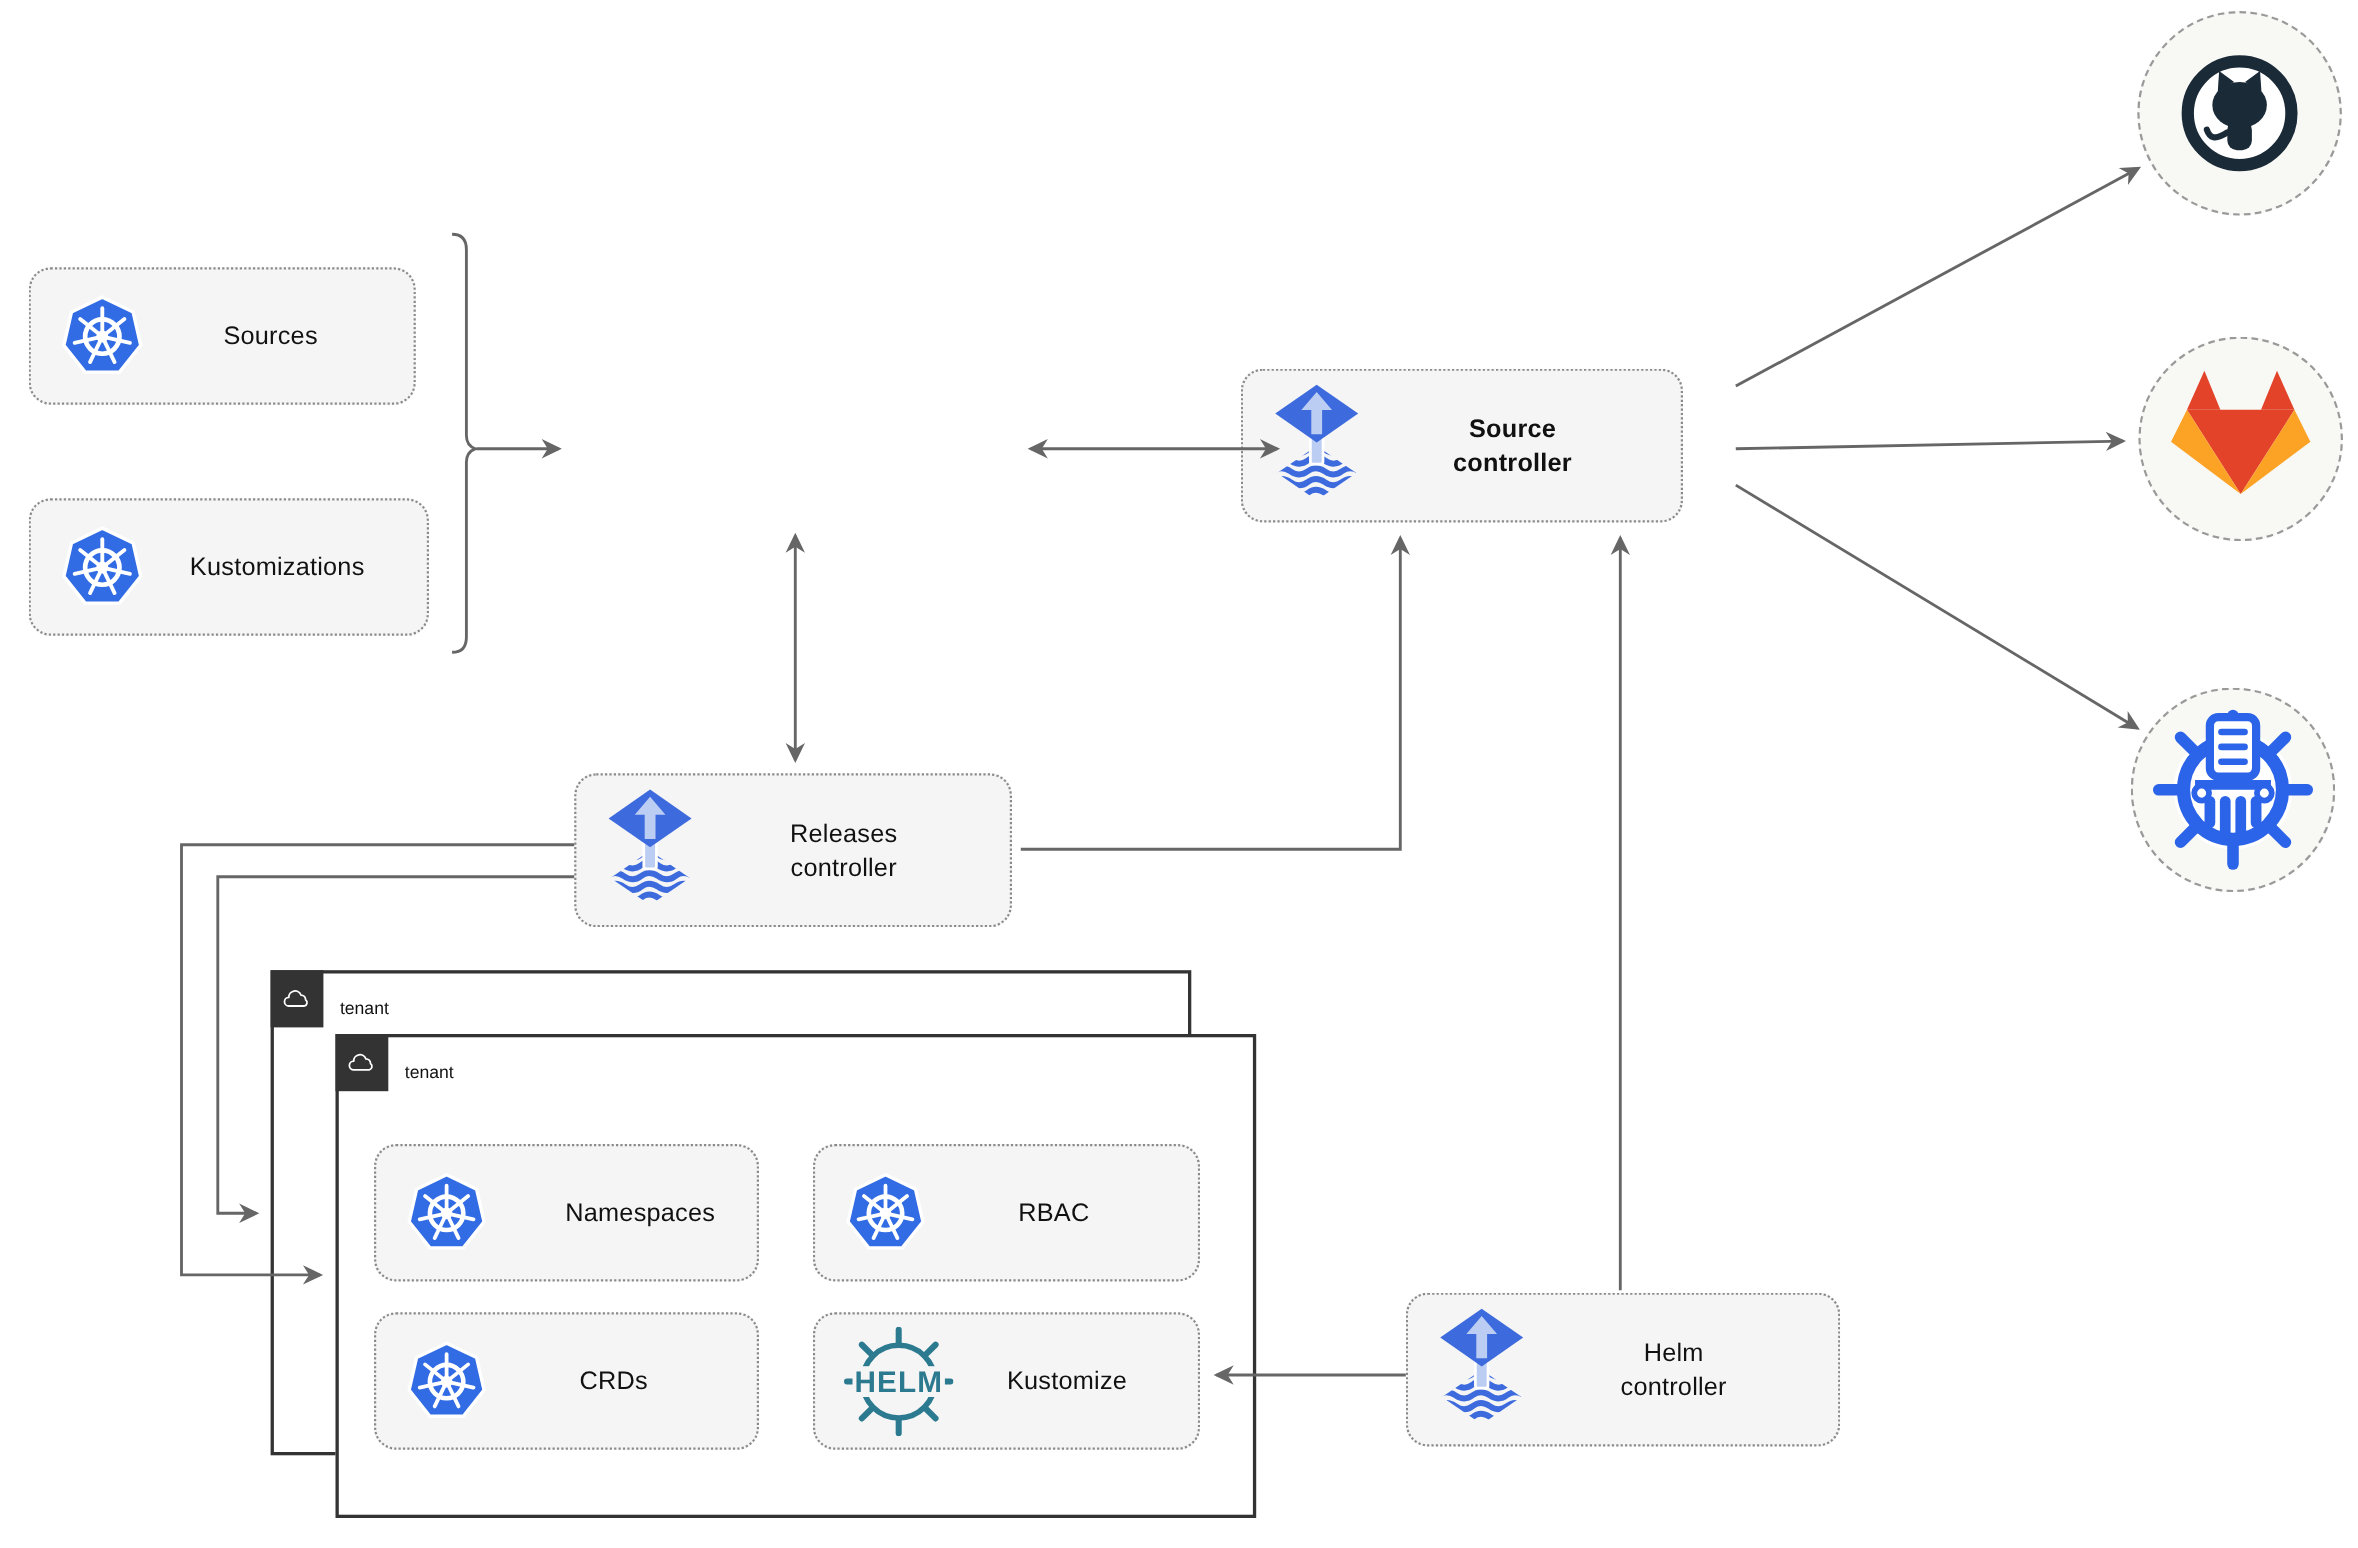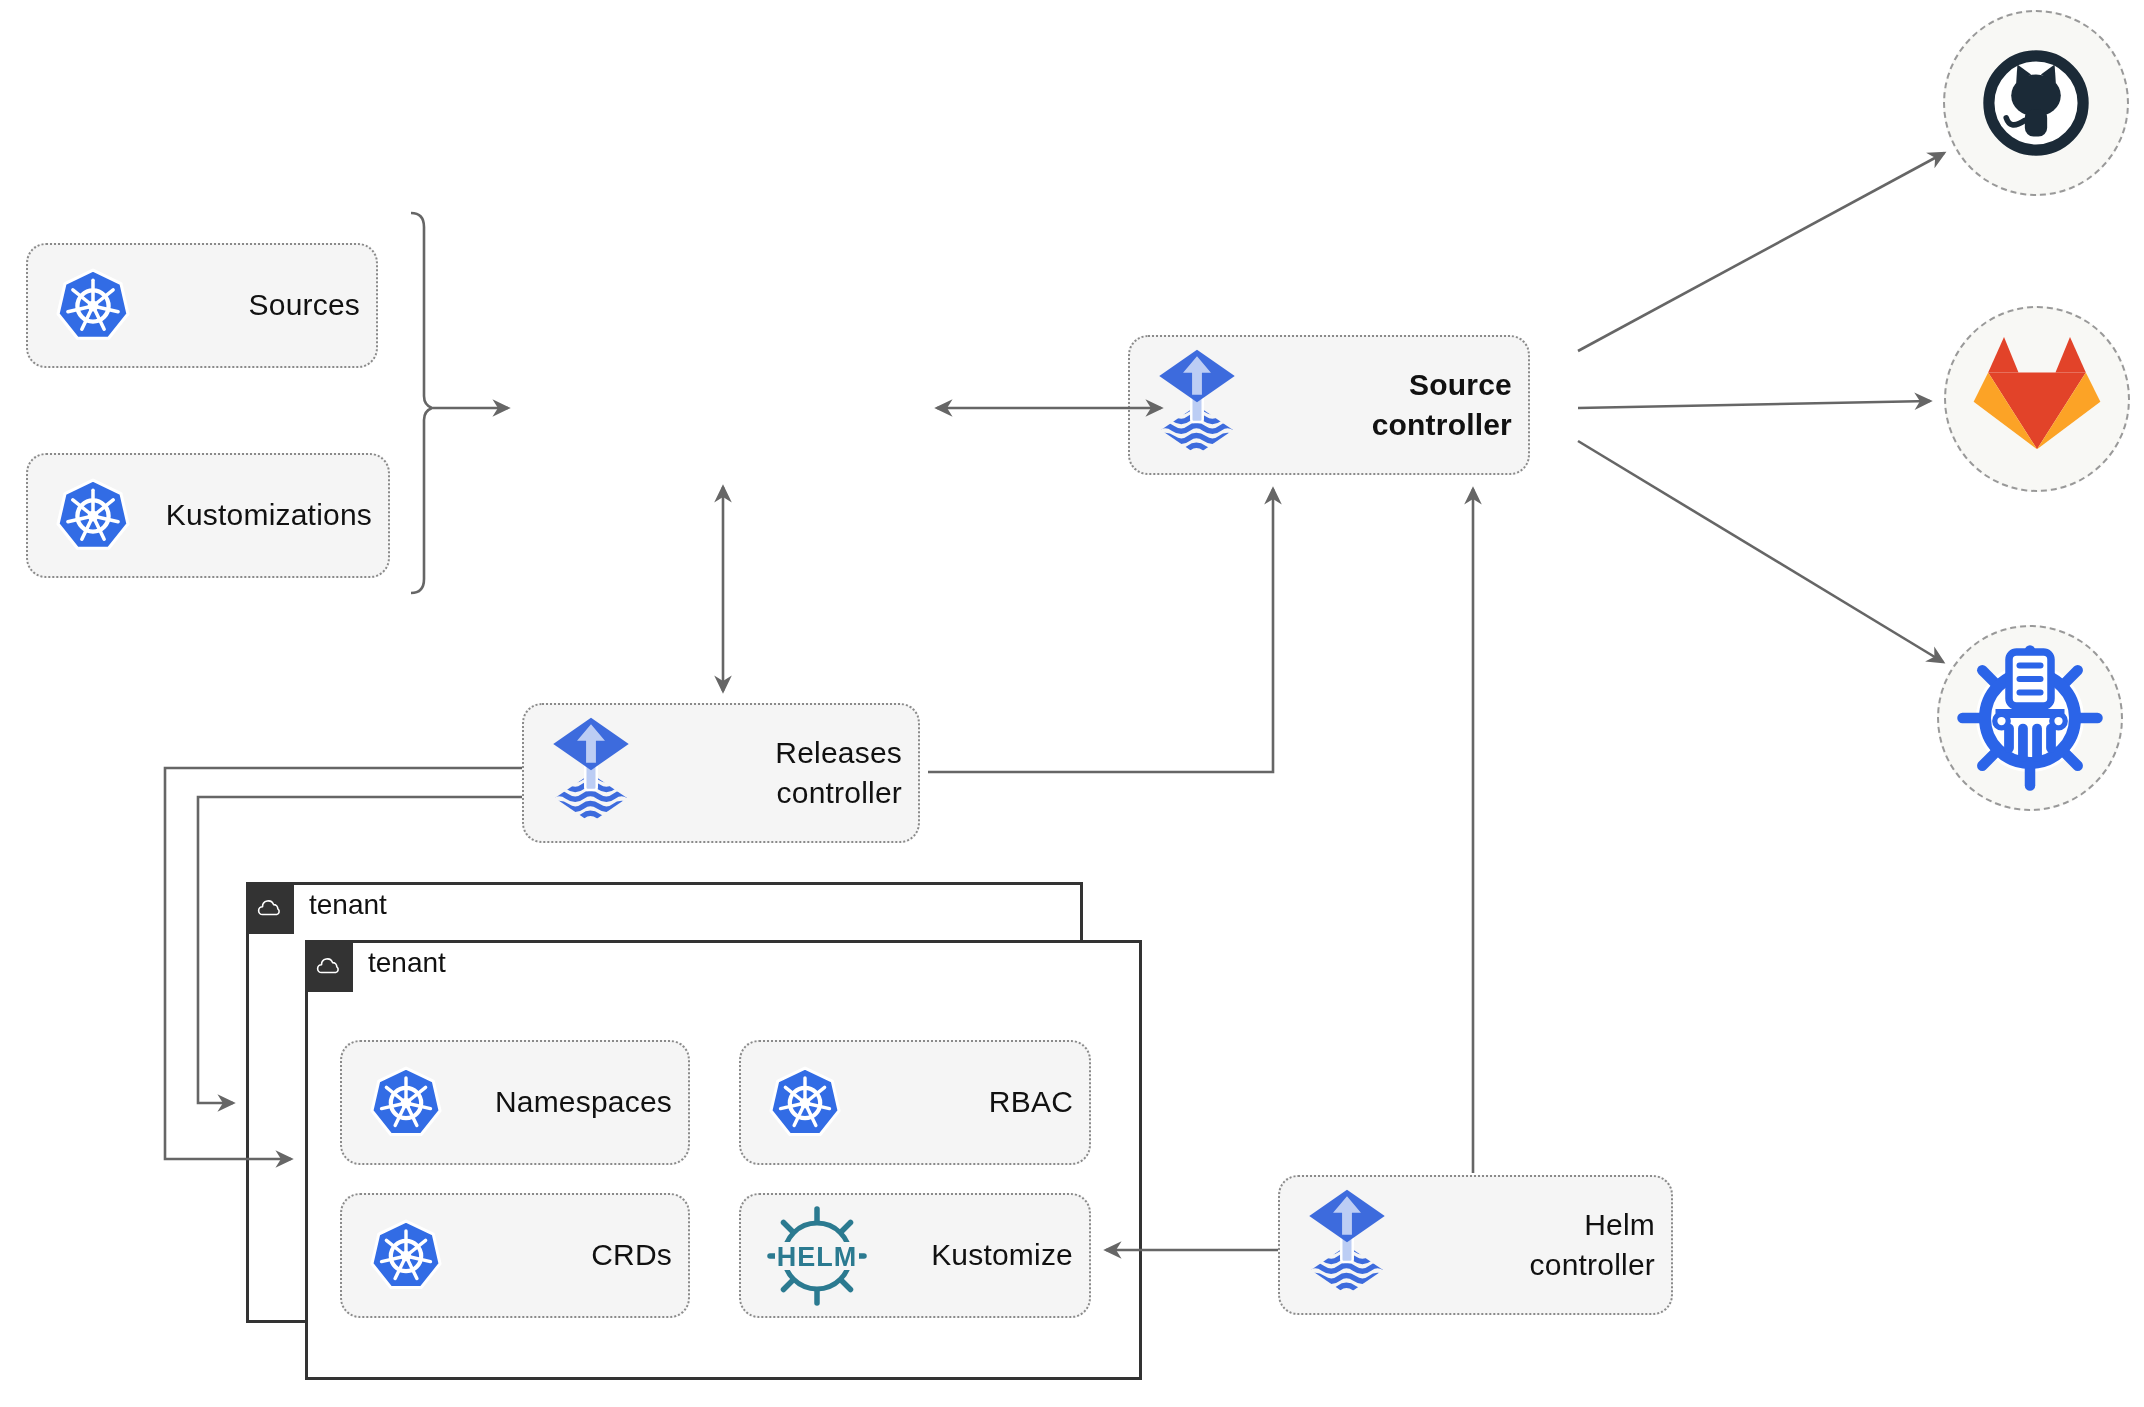--- a/index.html
+++ b/index.html
@@ -6,34 +6,34 @@
   #canvas{
     position:relative;width:2144px;height:1407px;background:#ffffff;
     font-family:"Liberation Sans","DejaVu Sans",sans-serif;overflow:hidden;
   }
   .node{
     position:absolute;box-sizing:border-box;
     background:#f5f5f5;border:2px dotted #8a8a8a;border-radius:20px;
     display:flex;align-items:center;padding:0 16px 0 26px;
   }
   .node .lbl{
-    flex:1;text-align:right;font-size:30px;color:#111;
+    flex:1;text-align:center;font-size:23px;color:#111;
     white-space:pre-line;line-height:1.35;letter-spacing:.2px;
   }
   .icon-wrap{flex:0 0 auto;display:flex;align-items:center;justify-content:center;}
   .tenant{
     position:absolute;box-sizing:border-box;background:#ffffff;
     border:3px solid #333333;
   }
   .tenant-tab{
     position:absolute;top:-3px;left:-3px;width:48px;height:52px;background:#333333;
     display:flex;align-items:center;justify-content:center;
   }
   .tenant-lbl{
-    position:absolute;left:60px;top:4px;font-size:28px;color:#111;
+    position:absolute;left:60px;top:24px;font-size:16px;color:#111;
   }
   .endpoint{
     position:absolute;box-sizing:border-box;width:186px;height:186px;border-radius:50%;
     background:#f8f8f5;border:2px dashed #999999;
     display:flex;align-items:center;justify-content:center;
   }
   #wires{position:absolute;left:0;top:0;pointer-events:none;}
   #defs-holder{position:absolute;width:0;height:0;overflow:hidden;}
 </style>
 </head>

